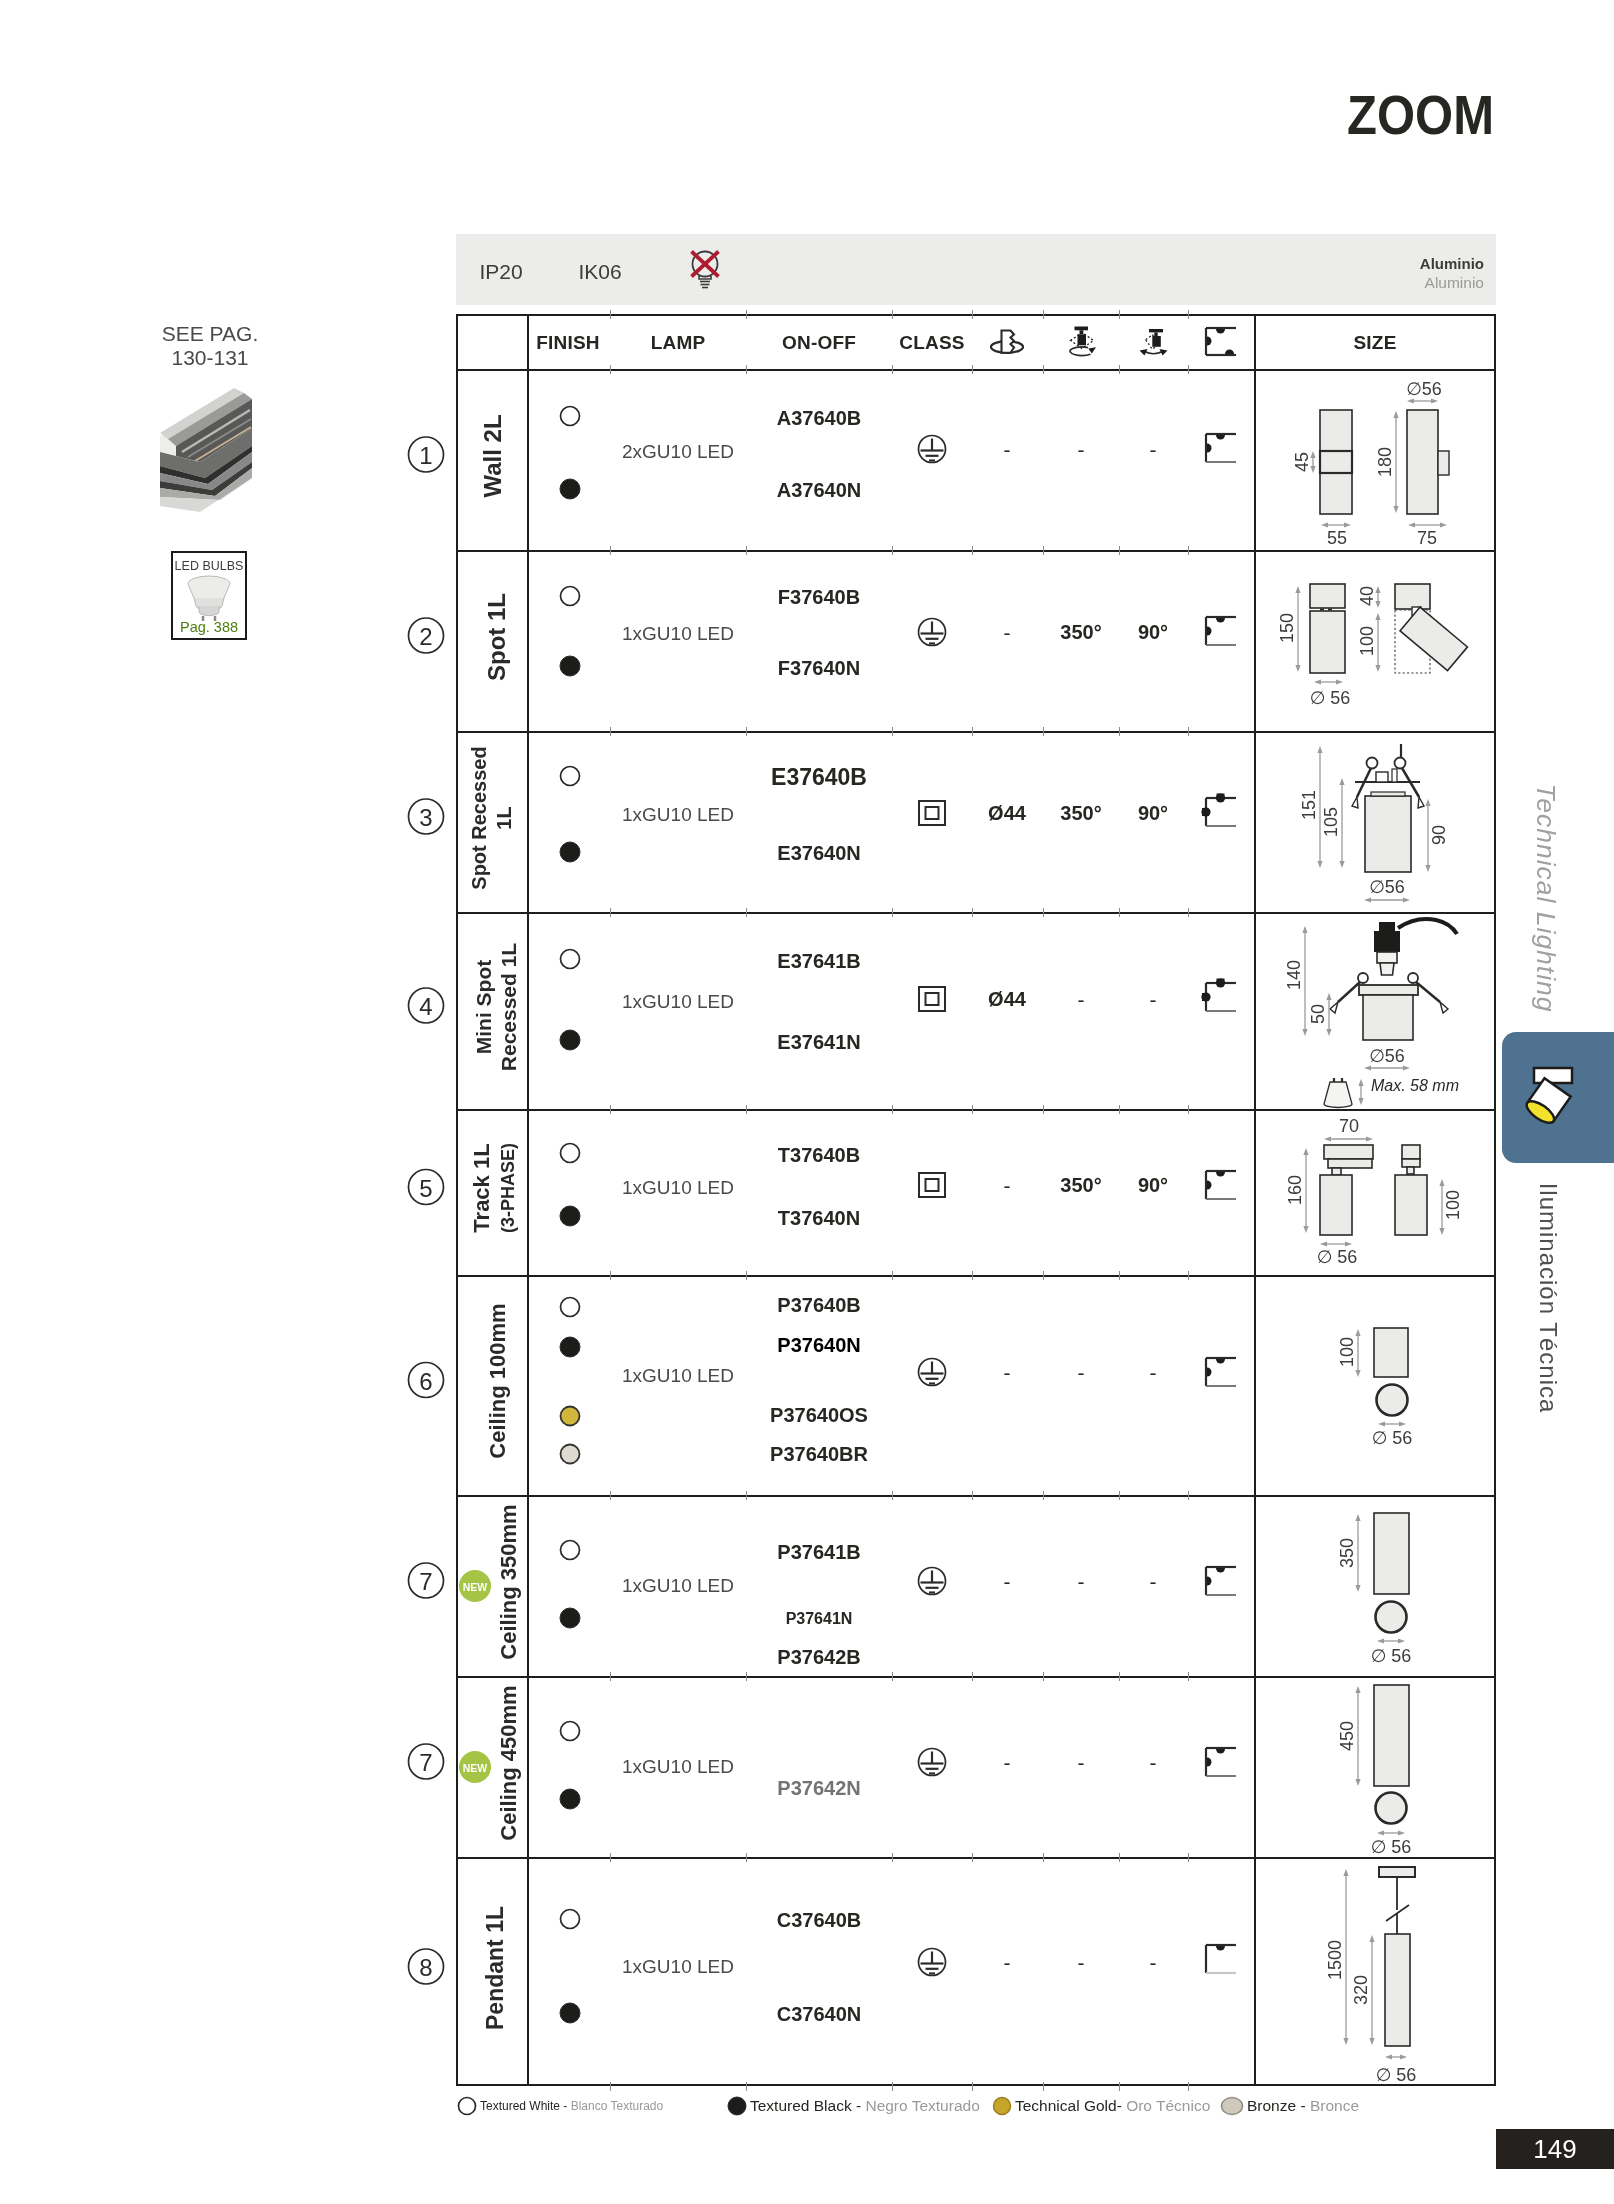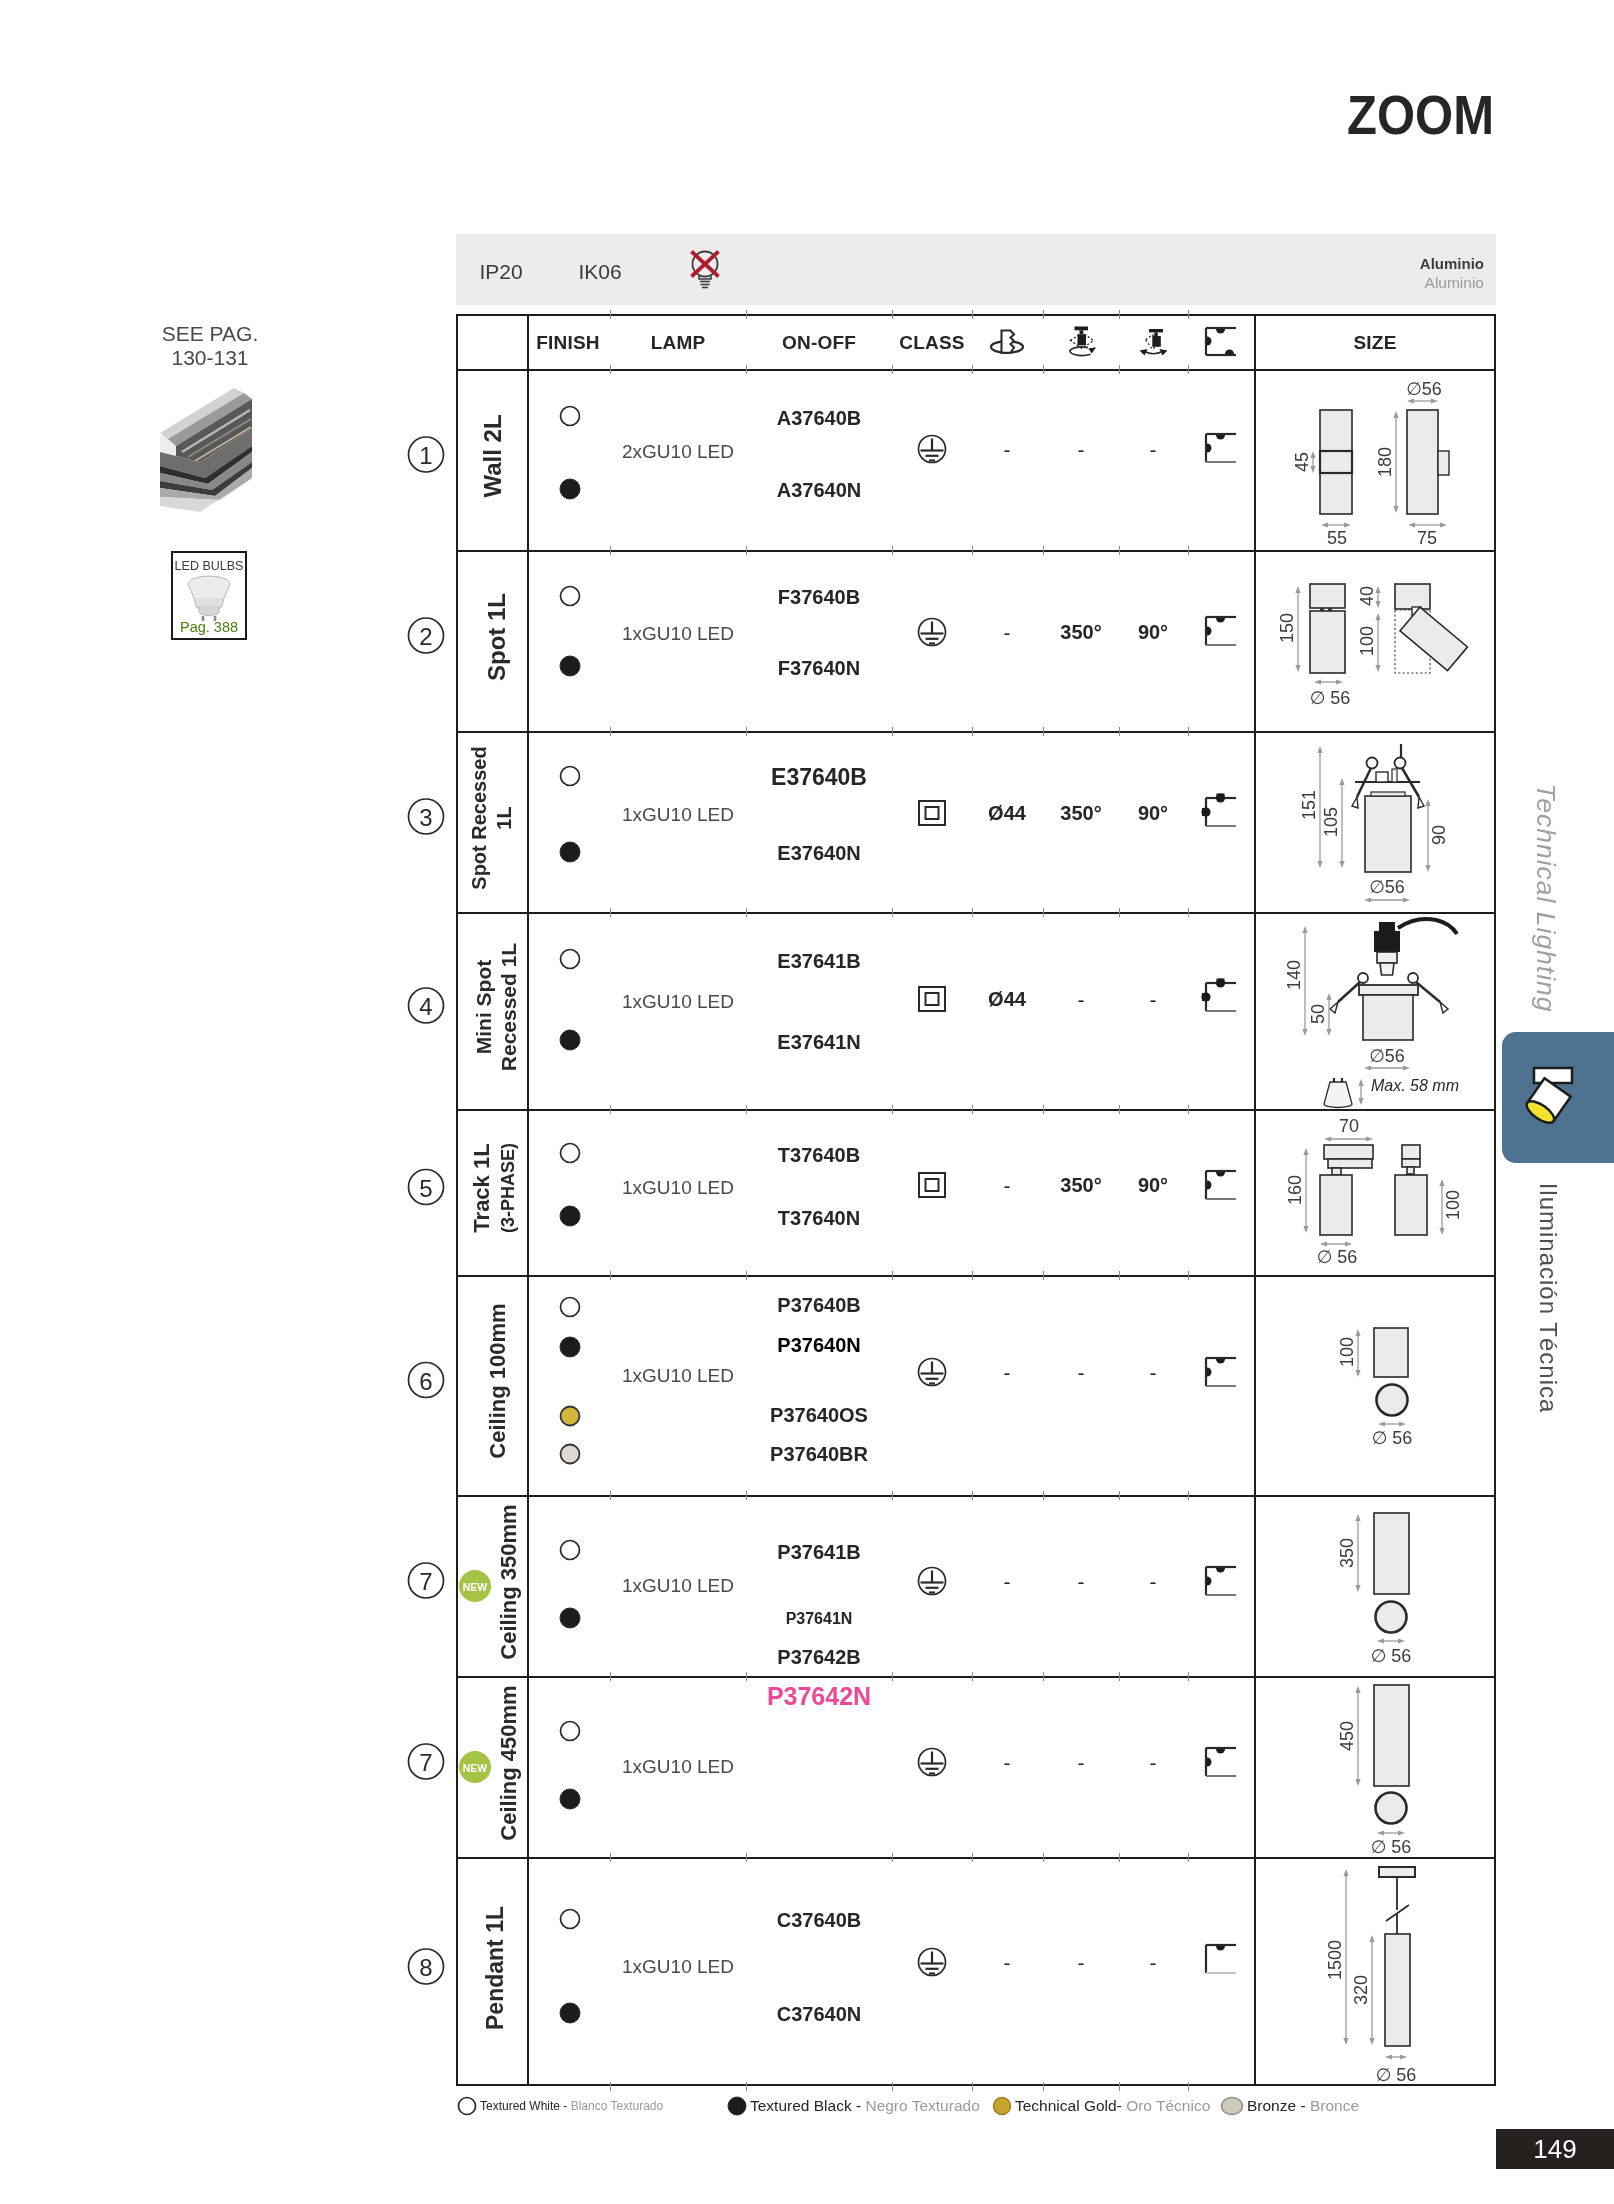--- a/index.html
+++ b/index.html
@@ -154,21 +154,21 @@
 <div style="position:absolute;left:1153px;top:1372px;transform:translate(-50%,-50%);font-size:21px;color:#262622;font-weight:400;letter-spacing:0;white-space:nowrap;line-height:1;">-</div>
 <div style="position:absolute;left:509px;top:1581.5px;transform:translate(-50%,-50%) rotate(-90deg);font-size:22px;color:#2b2a28;font-weight:700;white-space:nowrap;line-height:1.12;text-align:center;">Ceiling 350mm</div>
 <div style="position:absolute;left:819px;top:1552px;transform:translate(-50%,-50%);font-size:20px;color:#262622;font-weight:600;letter-spacing:0;white-space:nowrap;line-height:1;">P37641B</div>
 <div style="position:absolute;left:819px;top:1619px;transform:translate(-50%,-50%);font-size:16px;color:#262622;font-weight:600;letter-spacing:0;white-space:nowrap;line-height:1;">P37641N</div>
 <div style="position:absolute;left:678px;top:1585px;transform:translate(-50%,-50%);font-size:19px;color:#4a4a48;font-weight:400;letter-spacing:0;white-space:nowrap;line-height:1;">1xGU10 LED</div>
 <div style="position:absolute;left:1007px;top:1581px;transform:translate(-50%,-50%);font-size:21px;color:#262622;font-weight:400;letter-spacing:0;white-space:nowrap;line-height:1;">-</div>
 <div style="position:absolute;left:1081px;top:1581px;transform:translate(-50%,-50%);font-size:21px;color:#262622;font-weight:400;letter-spacing:0;white-space:nowrap;line-height:1;">-</div>
 <div style="position:absolute;left:1153px;top:1581px;transform:translate(-50%,-50%);font-size:21px;color:#262622;font-weight:400;letter-spacing:0;white-space:nowrap;line-height:1;">-</div>
 <div style="position:absolute;left:509px;top:1762.5px;transform:translate(-50%,-50%) rotate(-90deg);font-size:22px;color:#2b2a28;font-weight:700;white-space:nowrap;line-height:1.12;text-align:center;">Ceiling 450mm</div>
 <div style="position:absolute;left:819px;top:1657px;transform:translate(-50%,-50%);font-size:20px;color:#262622;font-weight:600;letter-spacing:0;white-space:nowrap;line-height:1;">P37642B</div>
-<div style="position:absolute;left:819px;top:1696px;transform:translate(-50%,-50%);font-size:25px;color:#ec4899;font-weight:600;letter-spacing:0;white-space:nowrap;line-height:1;">P37642N</div>
+<div style="position:absolute;left:819px;top:1788px;transform:translate(-50%,-50%);font-size:20px;color:#737373;font-weight:600;letter-spacing:0;white-space:nowrap;line-height:1;">P37642N</div>
 <div style="position:absolute;left:678px;top:1766px;transform:translate(-50%,-50%);font-size:19px;color:#4a4a48;font-weight:400;letter-spacing:0;white-space:nowrap;line-height:1;">1xGU10 LED</div>
 <div style="position:absolute;left:1007px;top:1762px;transform:translate(-50%,-50%);font-size:21px;color:#262622;font-weight:400;letter-spacing:0;white-space:nowrap;line-height:1;">-</div>
 <div style="position:absolute;left:1081px;top:1762px;transform:translate(-50%,-50%);font-size:21px;color:#262622;font-weight:400;letter-spacing:0;white-space:nowrap;line-height:1;">-</div>
 <div style="position:absolute;left:1153px;top:1762px;transform:translate(-50%,-50%);font-size:21px;color:#262622;font-weight:400;letter-spacing:0;white-space:nowrap;line-height:1;">-</div>
 <div style="position:absolute;left:496px;top:1967.5px;transform:translate(-50%,-50%) rotate(-90deg);font-size:23px;color:#2b2a28;font-weight:700;white-space:nowrap;line-height:1.12;text-align:center;">Pendant 1L</div>
 <div style="position:absolute;left:819px;top:1920px;transform:translate(-50%,-50%);font-size:20px;color:#262622;font-weight:600;letter-spacing:0;white-space:nowrap;line-height:1;">C37640B</div>
 <div style="position:absolute;left:819px;top:2014px;transform:translate(-50%,-50%);font-size:20px;color:#262622;font-weight:600;letter-spacing:0;white-space:nowrap;line-height:1;">C37640N</div>
 <div style="position:absolute;left:678px;top:1966px;transform:translate(-50%,-50%);font-size:19px;color:#4a4a48;font-weight:400;letter-spacing:0;white-space:nowrap;line-height:1;">1xGU10 LED</div>
 <div style="position:absolute;left:1007px;top:1962px;transform:translate(-50%,-50%);font-size:21px;color:#262622;font-weight:400;letter-spacing:0;white-space:nowrap;line-height:1;">-</div>
 <div style="position:absolute;left:1081px;top:1962px;transform:translate(-50%,-50%);font-size:21px;color:#262622;font-weight:400;letter-spacing:0;white-space:nowrap;line-height:1;">-</div>

